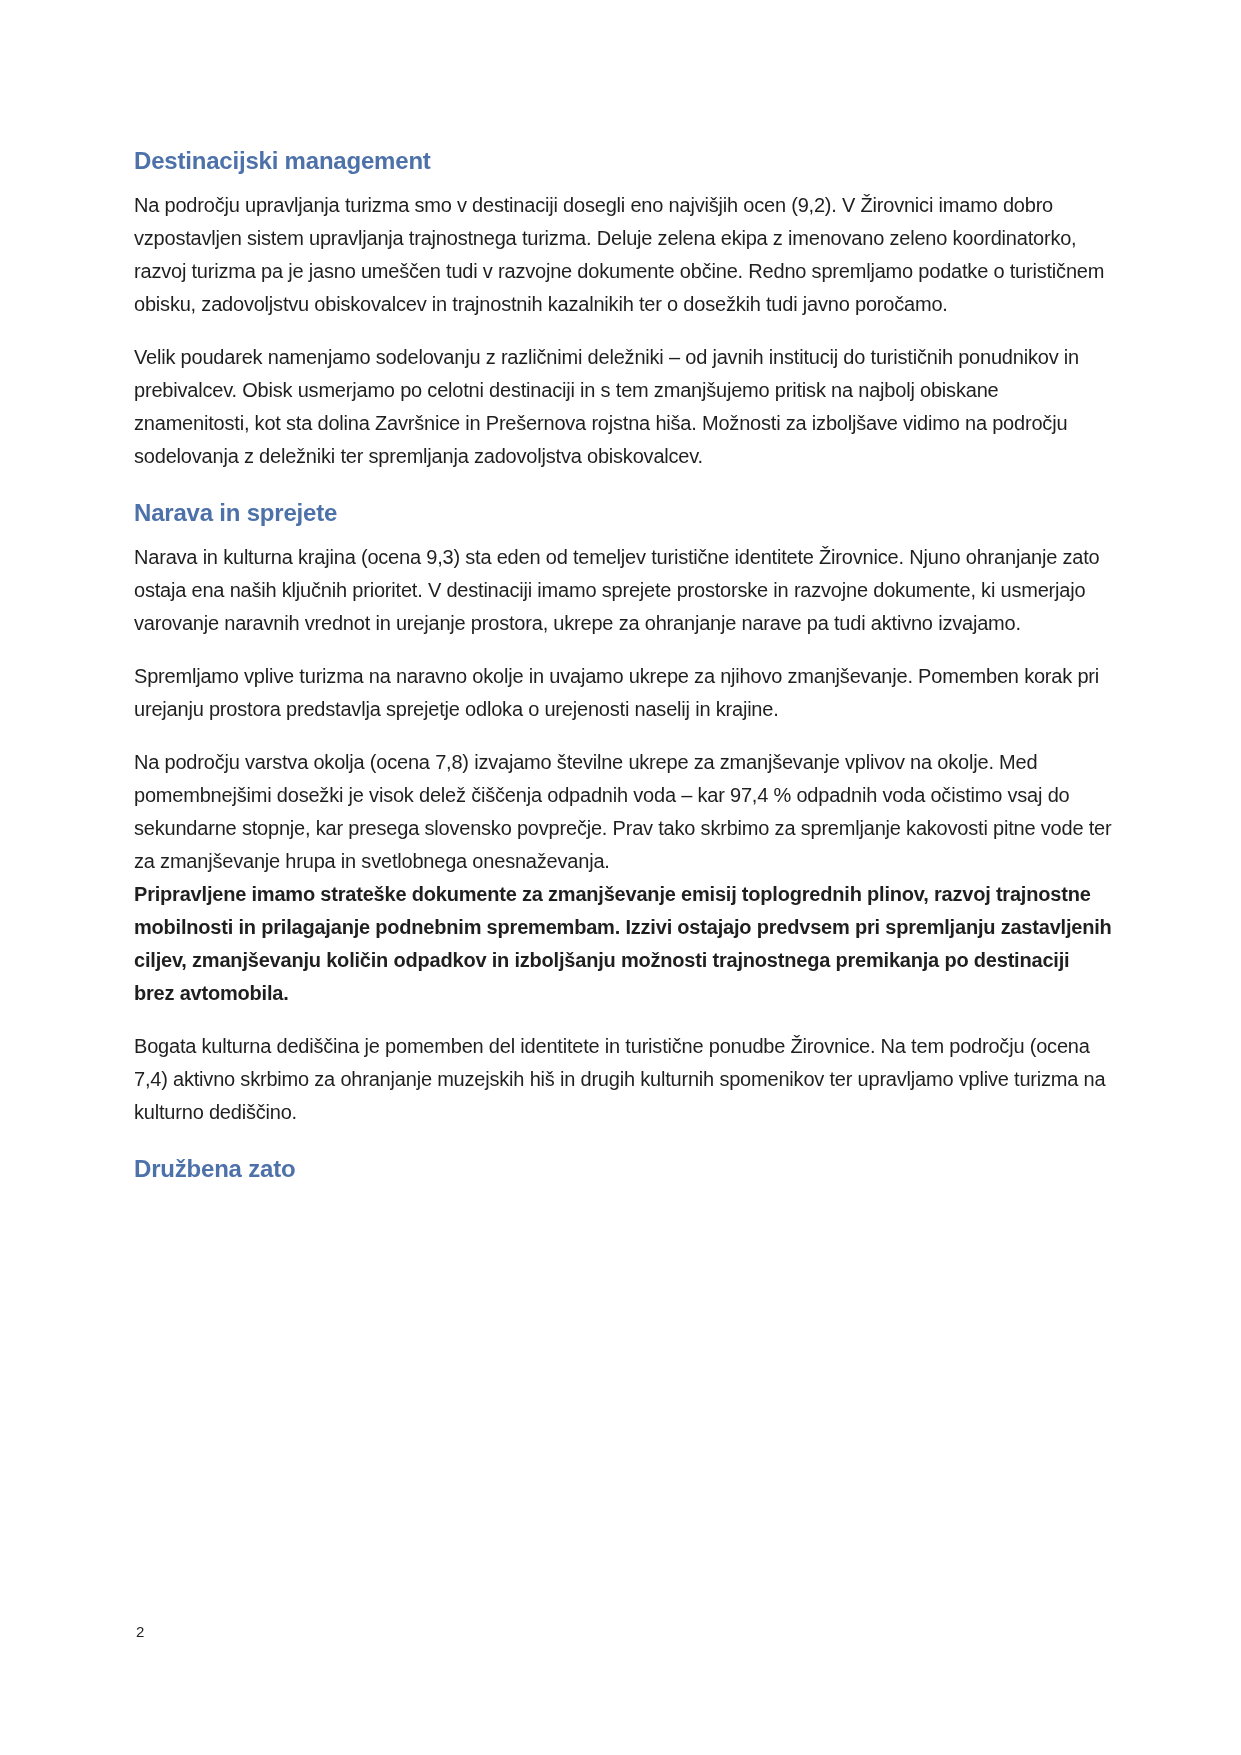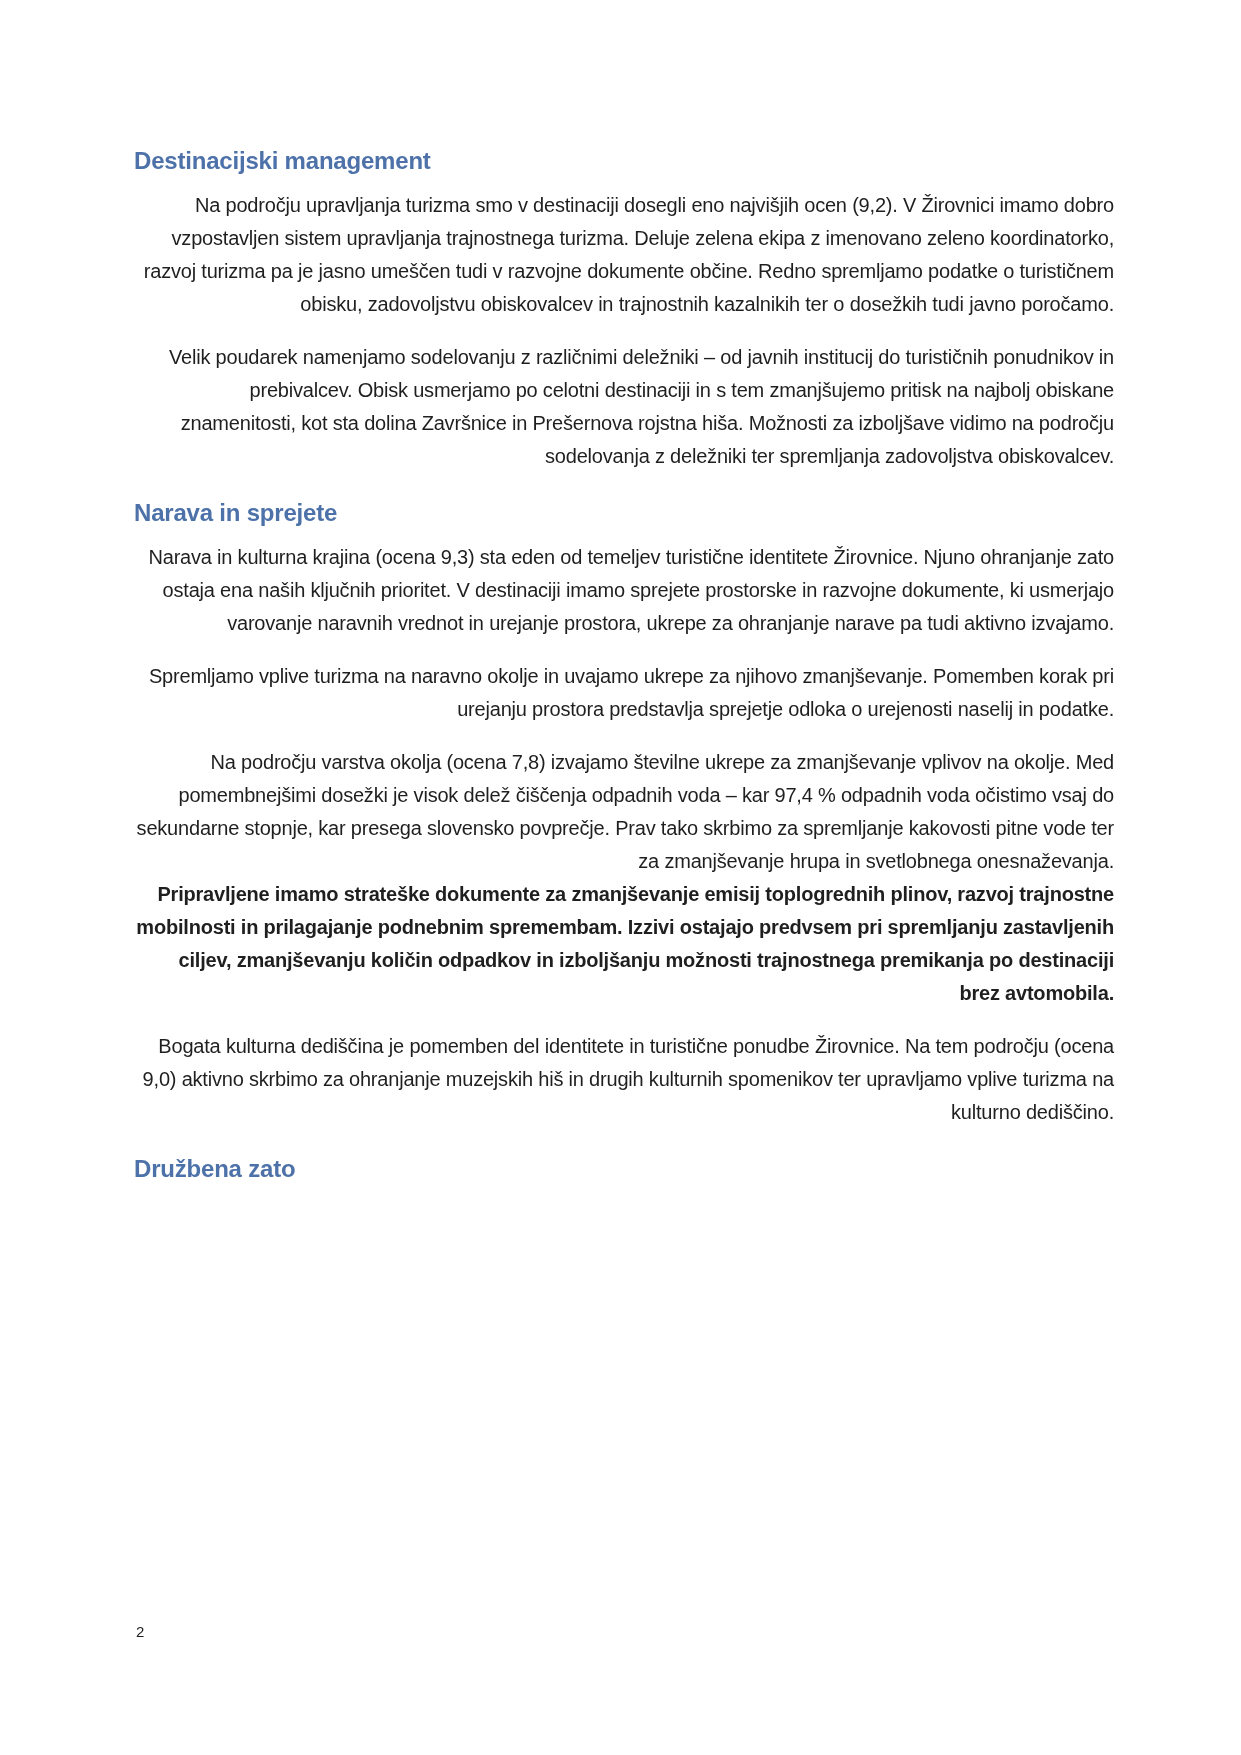--- a/index.html
+++ b/index.html
@@ -31,21 +31,21 @@
   }
   .sec:first-child .heading {
     margin-top: 0;
   }
   .para {
     font-size: 20px;
     line-height: 33px;
     color: var(--body-color, #1f1f1f);
     letter-spacing: -0.2px;
     margin: 0 0 20px 0;
-    text-align: right;
+    text-align: left;
   }
   .para.tight {
     margin-top: -20px;
     font-weight: bold;
   }
   .footer {
     position: absolute;
     left: 136px;
     top: 1622px;
   }
@@ -63,30 +63,30 @@
 
     <section class="sec">
       <h2 class="heading">Destinacijski management</h2>
       <p class="para">Na področju upravljanja turizma smo v destinaciji dosegli eno najvišjih ocen (9,2). V Žirovnici imamo dobro vzpostavljen sistem upravljanja trajnostnega turizma. Deluje zelena ekipa z imenovano zeleno koordinatorko, razvoj turizma pa je jasno umeščen tudi v razvojne dokumente občine. Redno spremljamo podatke o turističnem obisku, zadovoljstvu obiskovalcev in trajnostnih kazalnikih ter o dosežkih tudi javno poročamo.</p>
       <p class="para">Velik poudarek namenjamo sodelovanju z različnimi deležniki – od javnih institucij do turističnih ponudnikov in prebivalcev. Obisk usmerjamo po celotni destinaciji in s tem zmanjšujemo pritisk na najbolj obiskane znamenitosti, kot sta dolina Završnice in Prešernova rojstna hiša. Možnosti za izboljšave vidimo na področju sodelovanja z deležniki ter spremljanja zadovoljstva obiskovalcev.</p>
     </section>
 
     <section class="sec">
       <h2 class="heading">Narava in sprejete</h2>
       <p class="para">Narava in kulturna krajina (ocena 9,3) sta eden od temeljev turistične identitete Žirovnice. Njuno ohranjanje zato ostaja ena naših ključnih prioritet. V destinaciji imamo sprejete prostorske in razvojne dokumente, ki usmerjajo varovanje naravnih vrednot in urejanje prostora, ukrepe za ohranjanje narave pa tudi aktivno izvajamo.</p>
-      <p class="para">Spremljamo vplive turizma na naravno okolje in uvajamo ukrepe za njihovo zmanjševanje. Pomemben korak pri urejanju prostora predstavlja sprejetje odloka o urejenosti naselij in podatke.</p>
+      <p class="para">Spremljamo vplive turizma na naravno okolje in uvajamo ukrepe za njihovo zmanjševanje. Pomemben korak pri urejanju prostora predstavlja sprejetje odloka o urejenosti naselij in krajine.</p>
     </section>
 
     <section class="sec">
       <p class="para">Na področju varstva okolja (ocena 7,8) izvajamo številne ukrepe za zmanjševanje vplivov na okolje. Med pomembnejšimi dosežki je visok delež čiščenja odpadnih voda – kar 97,4 % odpadnih voda očistimo vsaj do sekundarne stopnje, kar presega slovensko povprečje. Prav tako skrbimo  za spremljanje kakovosti pitne vode ter za zmanjševanje hrupa in svetlobnega onesnaževanja.</p>
       <p class="para tight">Pripravljene imamo  strateške dokumente za zmanjševanje emisij toplogrednih plinov, razvoj trajnostne mobilnosti in prilagajanje podnebnim spremembam. Izzivi ostajajo predvsem pri spremljanju zastavljenih ciljev, zmanjševanju količin odpadkov in izboljšanju možnosti trajnostnega premikanja po destinaciji brez avtomobila.</p>
     </section>
 
     <section class="sec">
-      <p class="para">Bogata kulturna dediščina je pomemben del identitete in turistične ponudbe Žirovnice. Na tem področju (ocena 9,0) aktivno skrbimo za ohranjanje muzejskih hiš in drugih kulturnih spomenikov ter upravljamo vplive turizma na kulturno dediščino.</p>
+      <p class="para">Bogata kulturna dediščina je pomemben del identitete in turistične ponudbe Žirovnice. Na tem področju (ocena 7,4) aktivno skrbimo za ohranjanje muzejskih hiš in drugih kulturnih spomenikov ter upravljamo vplive turizma na kulturno dediščino.</p>
     </section>
 
     <section class="sec">
       <h2 class="heading">Družbena zato</h2>
     </section>
 
   </main>
 
   <footer class="footer">
     <span class="page-number">2</span>

